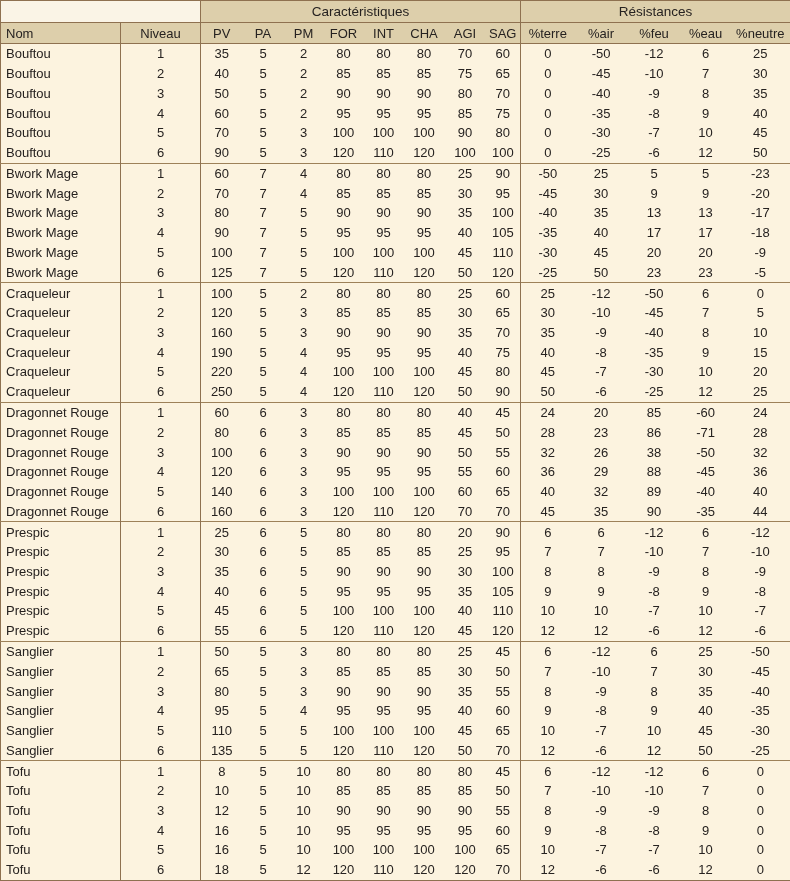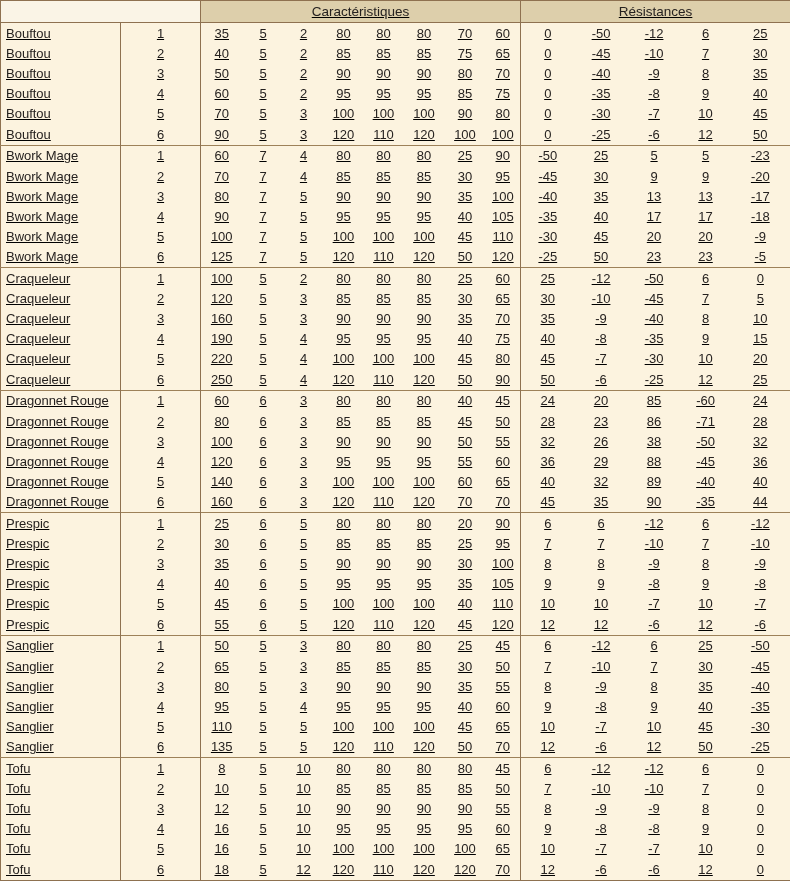--- a/index.html
+++ b/index.html
@@ -13,21 +13,20 @@
     height: 881px;
     overflow: hidden;
   }
   table {
     width: 790px;
     height: 881px;
     border-collapse: collapse;
     table-layout: fixed;
     background: #fcf3df;
     border: 1px solid #8e7150;
-    text-decoration: underline;
   }
   td {
     font-size: 13px;
     color: #262220;
     text-align: center;
     vertical-align: middle;
     padding: 0;
     overflow: hidden;
     white-space: nowrap;
     line-height: 1;
@@ -85,20 +84,37 @@
       <col style="width:53px">
       <col style="width:50px">
       <col style="width:60px">
     </colgroup>
     <tbody>
       <tr class="hdr1">
         <td class="blank sepR" colspan="2"></td>
         <td class="sepR" colspan="8">Caractéristiques</td>
         <td colspan="5">Résistances</td>
       </tr>
+      <tr class="hdr2">
+        <td class="name sepR">Nom</td>
+        <td class="sepR">Niveau</td>
+        <td>PV</td>
+        <td>PA</td>
+        <td>PM</td>
+        <td>FOR</td>
+        <td>INT</td>
+        <td>CHA</td>
+        <td>AGI</td>
+        <td class="sepR">SAG</td>
+        <td>%terre</td>
+        <td>%air</td>
+        <td>%feu</td>
+        <td>%eau</td>
+        <td>%neutre</td>
+      </tr>
 
     <tr class="data group-start">
           <td class="name sepR">Bouftou</td>
           <td class="sepR">1</td>
           <td>35</td>
           <td>5</td>
           <td>2</td>
           <td>80</td>
           <td>80</td>
           <td>80</td>

